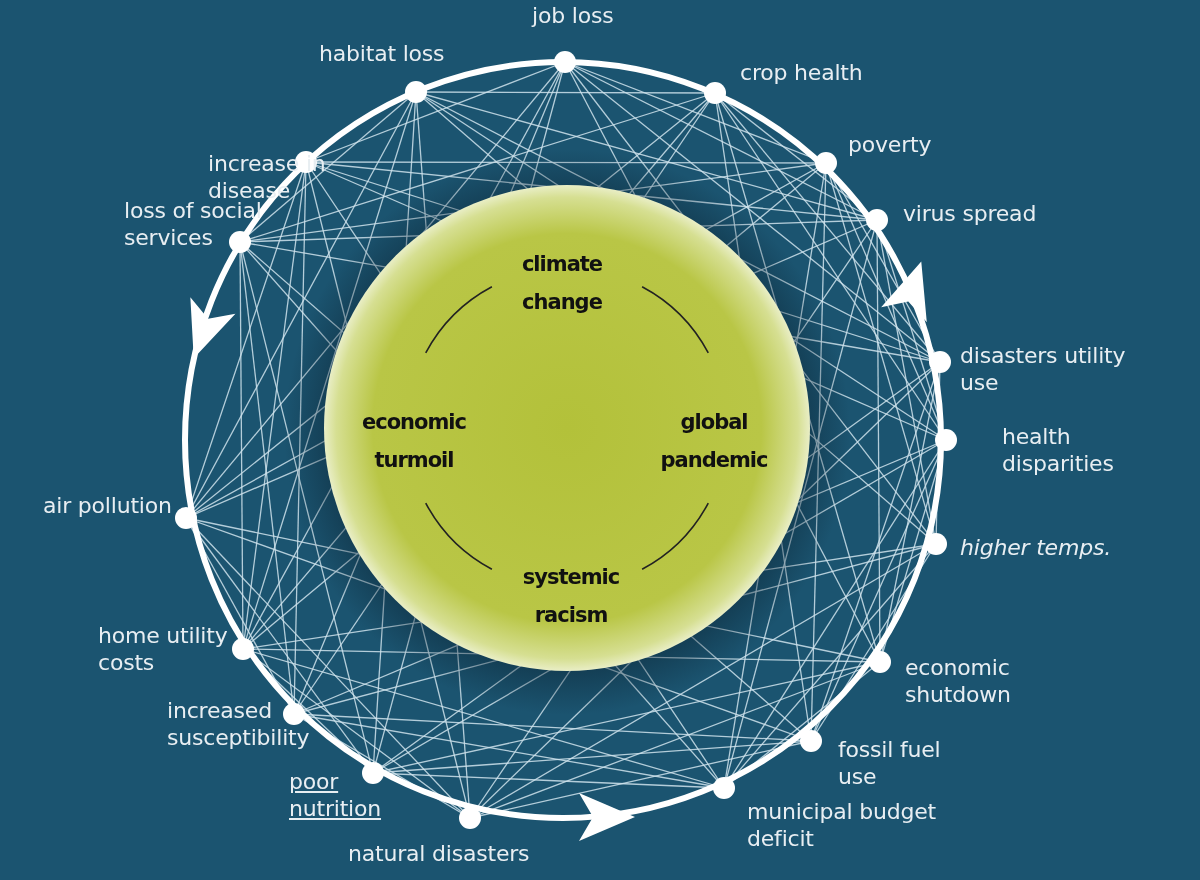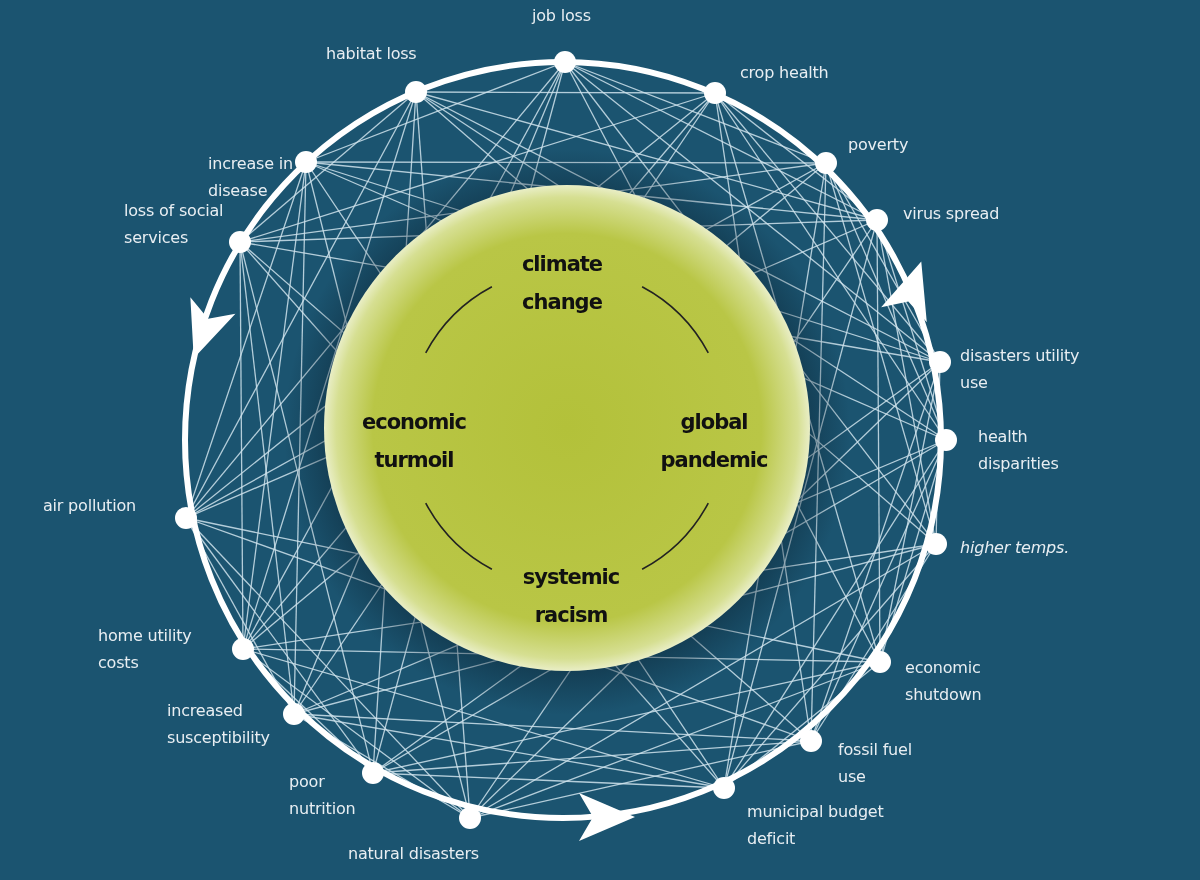--- a/index.html
+++ b/index.html
@@ -6,21 +6,21 @@
   body {
     width: 1200px; height: 880px; overflow: hidden;
     background: #1b5470;
     font-family: "DejaVu Sans", "Liberation Sans", sans-serif;
     position: relative;
   }
   #diagram { position: absolute; left: 0; top: 0; width: 1200px; height: 880px; }
   .node-label {
     position: absolute;
     color: #e8eef2;
-    font-size: 16px;
+    font-size: 22px;
     line-height: 27px;
     white-space: pre;
     letter-spacing: -0.2px;
   }
   .core-label {
     position: absolute;
     color: #111;
     font-weight: bold;
     font-size: 21px;
     line-height: 38px;
@@ -176,42 +176,42 @@
     </g>
 </svg>
 
 <div id="labels">
     <div class="node-label" style="left: 532px; top: 2px;">job loss</div>
     <div class="node-label" style="left: 740px; top: 59px;">crop health</div>
     <div class="node-label" style="left: 848px; top: 131px;">poverty</div>
     <div class="node-label" style="left: 903px; top: 200px;">virus spread</div>
     <div class="node-label" style="left: 960px; top: 342px;">disasters utility
 use</div>
-    <div class="node-label" style="left: 978px; top: 423px;">health
+    <div class="node-label" style="left: 1002px; top: 423px;">health
 disparities</div>
     <div class="node-label" style="left: 960px; top: 534px; font-style: italic;">higher temps.</div>
     <div class="node-label" style="left: 905px; top: 654px;">economic
 shutdown</div>
     <div class="node-label" style="left: 838px; top: 736px;">fossil fuel
 use</div>
     <div class="node-label" style="left: 747px; top: 798px;">municipal budget
 deficit</div>
     <div class="node-label" style="left: 348px; top: 840px;">natural disasters</div>
-    <div class="node-label" style="left: 289px; top: 768px;">poor
+    <div class="node-label" style="left: 289px; top: 768px; text-decoration: underline;">poor
 nutrition</div>
     <div class="node-label" style="left: 167px; top: 697px;">increased
 susceptibility</div>
     <div class="node-label" style="left: 98px; top: 622px;">home utility
 costs</div>
     <div class="node-label" style="left: 43px; top: 492px;">air pollution</div>
     <div class="node-label" style="left: 124px; top: 197px;">loss of social
 services</div>
     <div class="node-label" style="left: 208px; top: 110px; margin-top: 40px;">increase in
 disease</div>
-    <div class="node-label" style="left: 326px; top: 40px;">habitat loss</div>
+    <div class="node-label" style="left: 319px; top: 40px;">habitat loss</div>
   </div>
 <div id="core-labels">
     <div class="core-label" style="left: 452px; width: 220px; top: 245px;">climate
 change</div>
     <div class="core-label" style="left: 604px; width: 220px; top: 403px;">global
 pandemic</div>
     <div class="core-label" style="left: 461px; width: 220px; top: 558px;">systemic
 racism</div>
     <div class="core-label" style="left: 304px; width: 220px; top: 403px;">economic
 turmoil</div>

